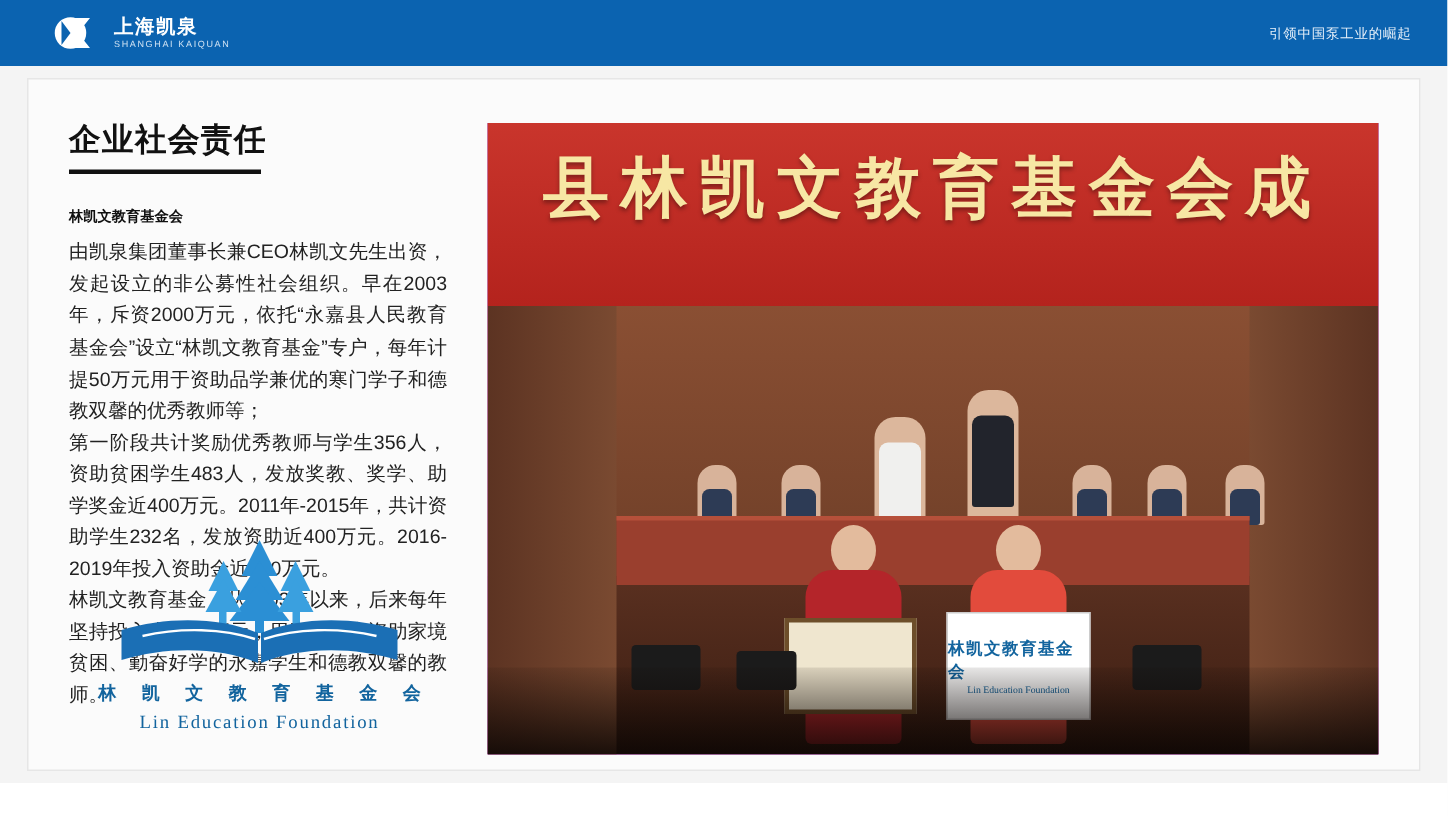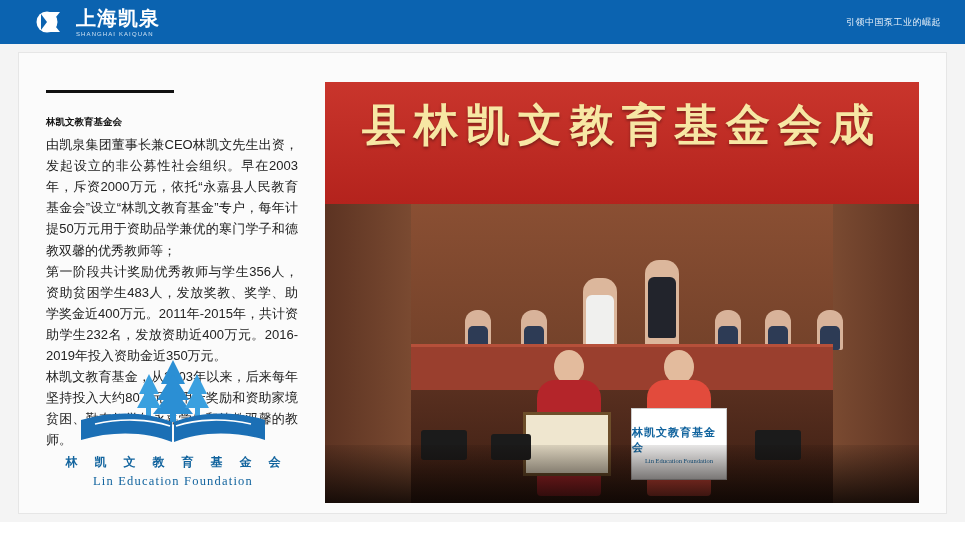--- a/index.html
+++ b/index.html
@@ -28,21 +28,21 @@
     height: 44px;
   }
   .logo-mark {
     width: 32px; height: 30px;
     position: relative;
     margin-right: 8px;
   }
   .logo-mark svg { display: block; }
   .logo-text-cn {
     color: #ffffff;
-    font-size: 20px;
+    font-size: 13px;
     font-weight: bold;
     letter-spacing: 1px;
     line-height: 1;
   }
   .logo-text-en {
     color: #cfe2f3;
     font-size: 6px;
     letter-spacing: 1.1px;
     line-height: 1;
     margin-top: 3px;
@@ -288,20 +288,21 @@
     </div>
     <div class="topbar-slogan">引领中国泵工业的崛起</div>
   </div>
 
   <div class="slide">
     <div class="slide-inner"></div>
   </div>
   <div class="bottom-strip"></div>
 
   <div class="left-col">
+    <div class="title">企业社会责任</div>
     <div class="title-rule"></div>
     <div class="subtitle">林凯文教育基金会</div>
     <div class="para">由凯泉集团董事长兼CEO林凯文先生出资，发起设立的非公募性社会组织。早在2003年，斥资2000万元，依托“永嘉县人民教育基金会”设立“林凯文教育基金”专户，每年计提50万元用于资助品学兼优的寒门学子和德教双馨的优秀教师等；</div>
     <div class="para gap">第一阶段共计奖励优秀教师与学生356人，资助贫困学生483人，发放奖教、奖学、助学奖金近400万元。2011年-2015年，共计资助学生232名，发放资助近400万元。2016-2019年投入资助金近350万元。</div>
     <div class="para gap">林凯文教育基金，从2003年以来，后来每年坚持投入大约80万元，用于奖励和资助家境贫困、勤奋好学的永嘉学生和德教双馨的教师。</div>
   </div>
 
   <div class="found-logo">
     <div class="found-mark">
       <svg width="200" height="86" viewBox="0 0 200 86">

